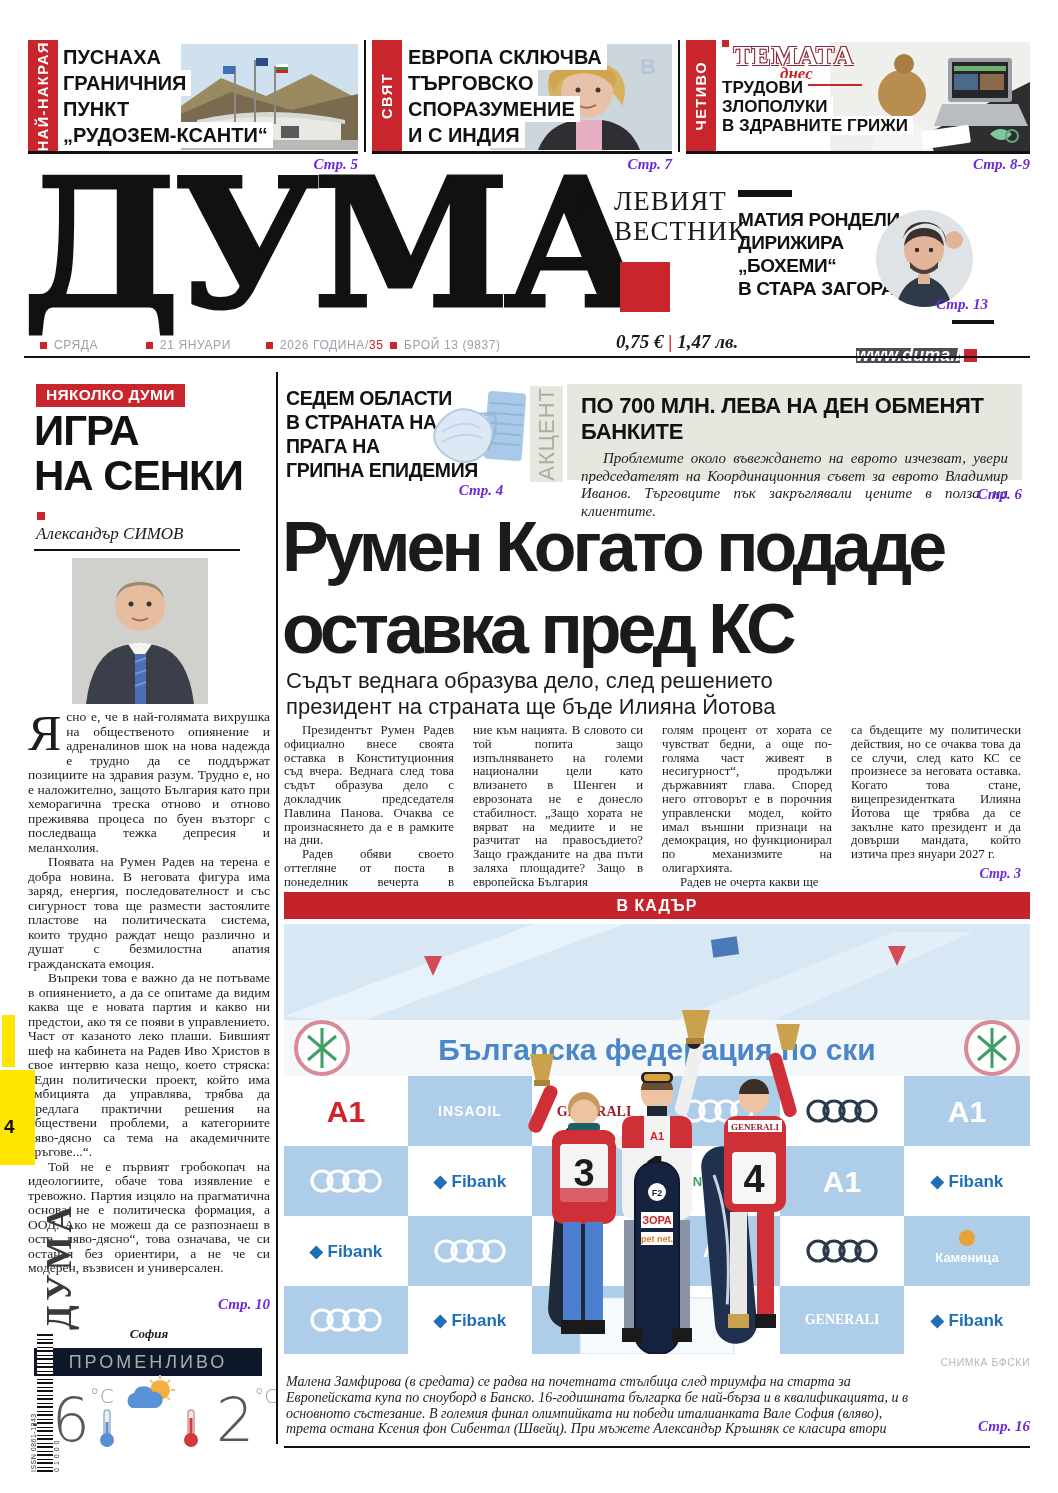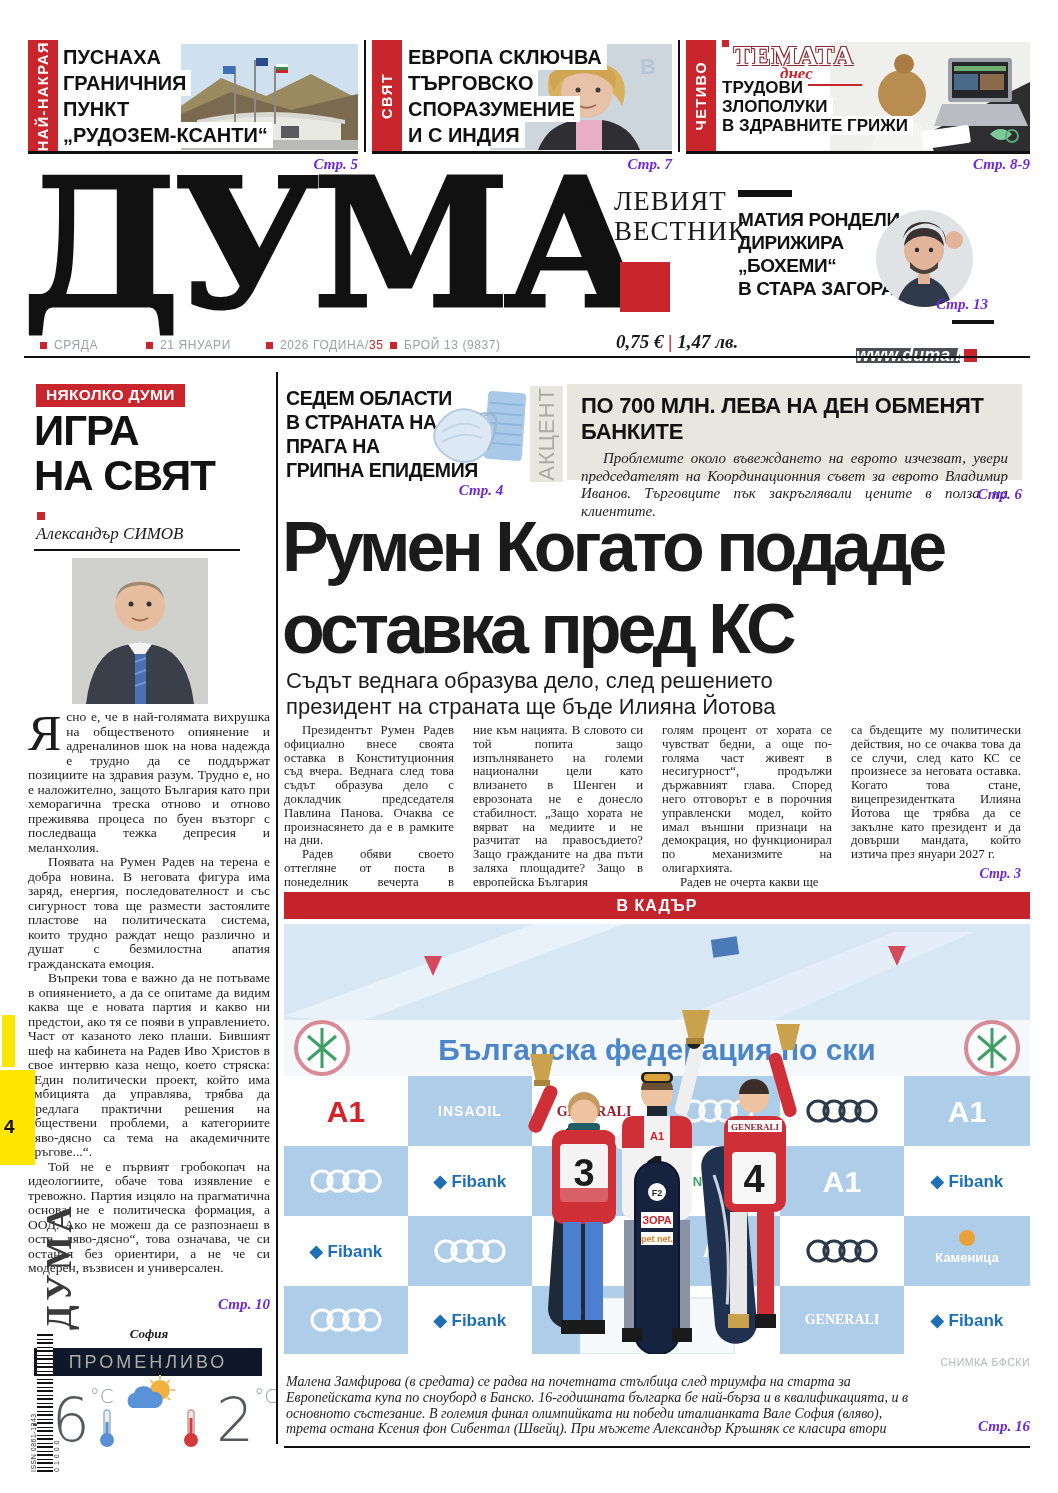--- a/index.html
+++ b/index.html
@@ -192,21 +192,21 @@
   <div class="abs datebar" style="left:390px;top:338px;">
     <span class="bullet"></span><span>БРОЙ 13 (9837)</span>
   </div>
   <div class="abs rule" style="left:24px;top:356px;width:1006px;height:2px;"></div>
 
   <div class="abs" style="left:36px;top:384px;">
     <span class="badge">НЯКОЛКО ДУМИ</span>
   </div>
   <div class="abs cond" style="left:34px;top:408px;font-size:42px;line-height:45px;letter-spacing:-1px;">
     <div>ИГРА</div>
-    <div>НА СВЯТ</div>
+    <div>НА СЕНКИ</div>
   </div>
   <div class="abs" style="left:37px;top:512px;width:8px;height:8px;background:#c9252c;"></div>
   <div class="abs serif ital" style="left:36px;top:524px;font-size:17px;color:#1a1a1a;">Александър СИМОВ</div>
   <div class="abs rule" style="left:34px;top:549px;width:206px;height:2px;"></div>
 
   <div class="abs" style="left:72px;top:558px;width:136px;height:146px;">
     <svg width="136" height="146" viewBox="0 0 136 146">
       <rect width="136" height="146" fill="#d6d6d2"></rect>
       <rect width="136" height="146" fill="#c9c9c4" opacity="0.4"></rect>
       <circle cx="68" cy="48" r="25" fill="#e6bd9e"></circle>

